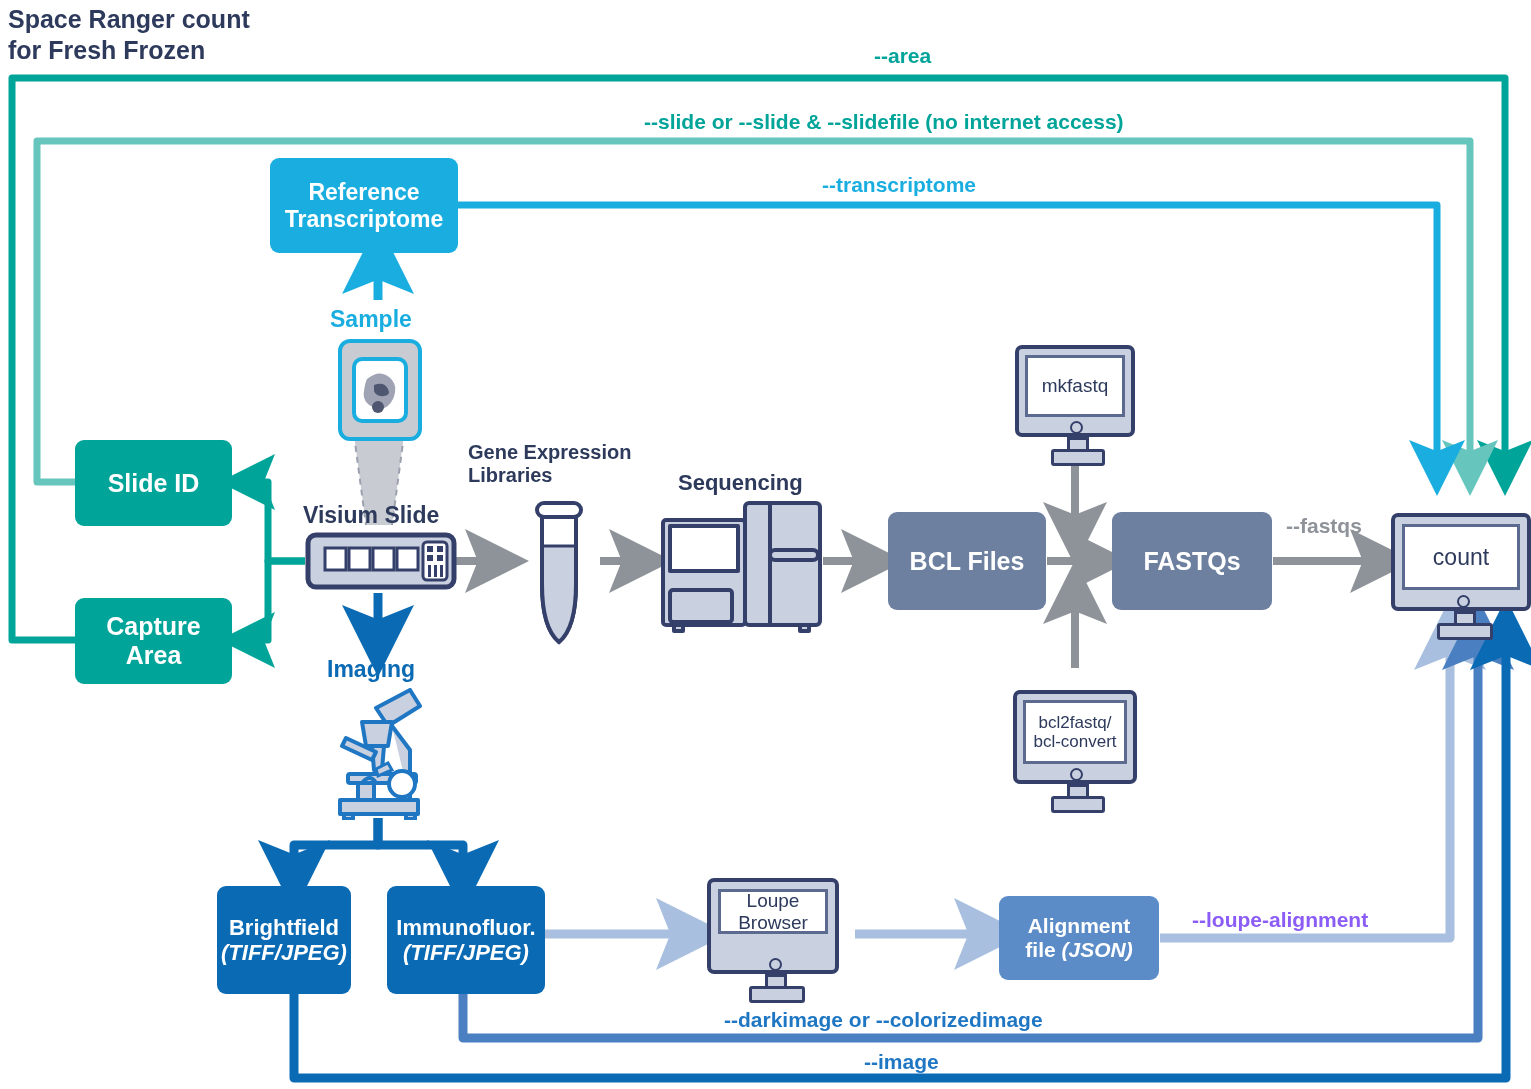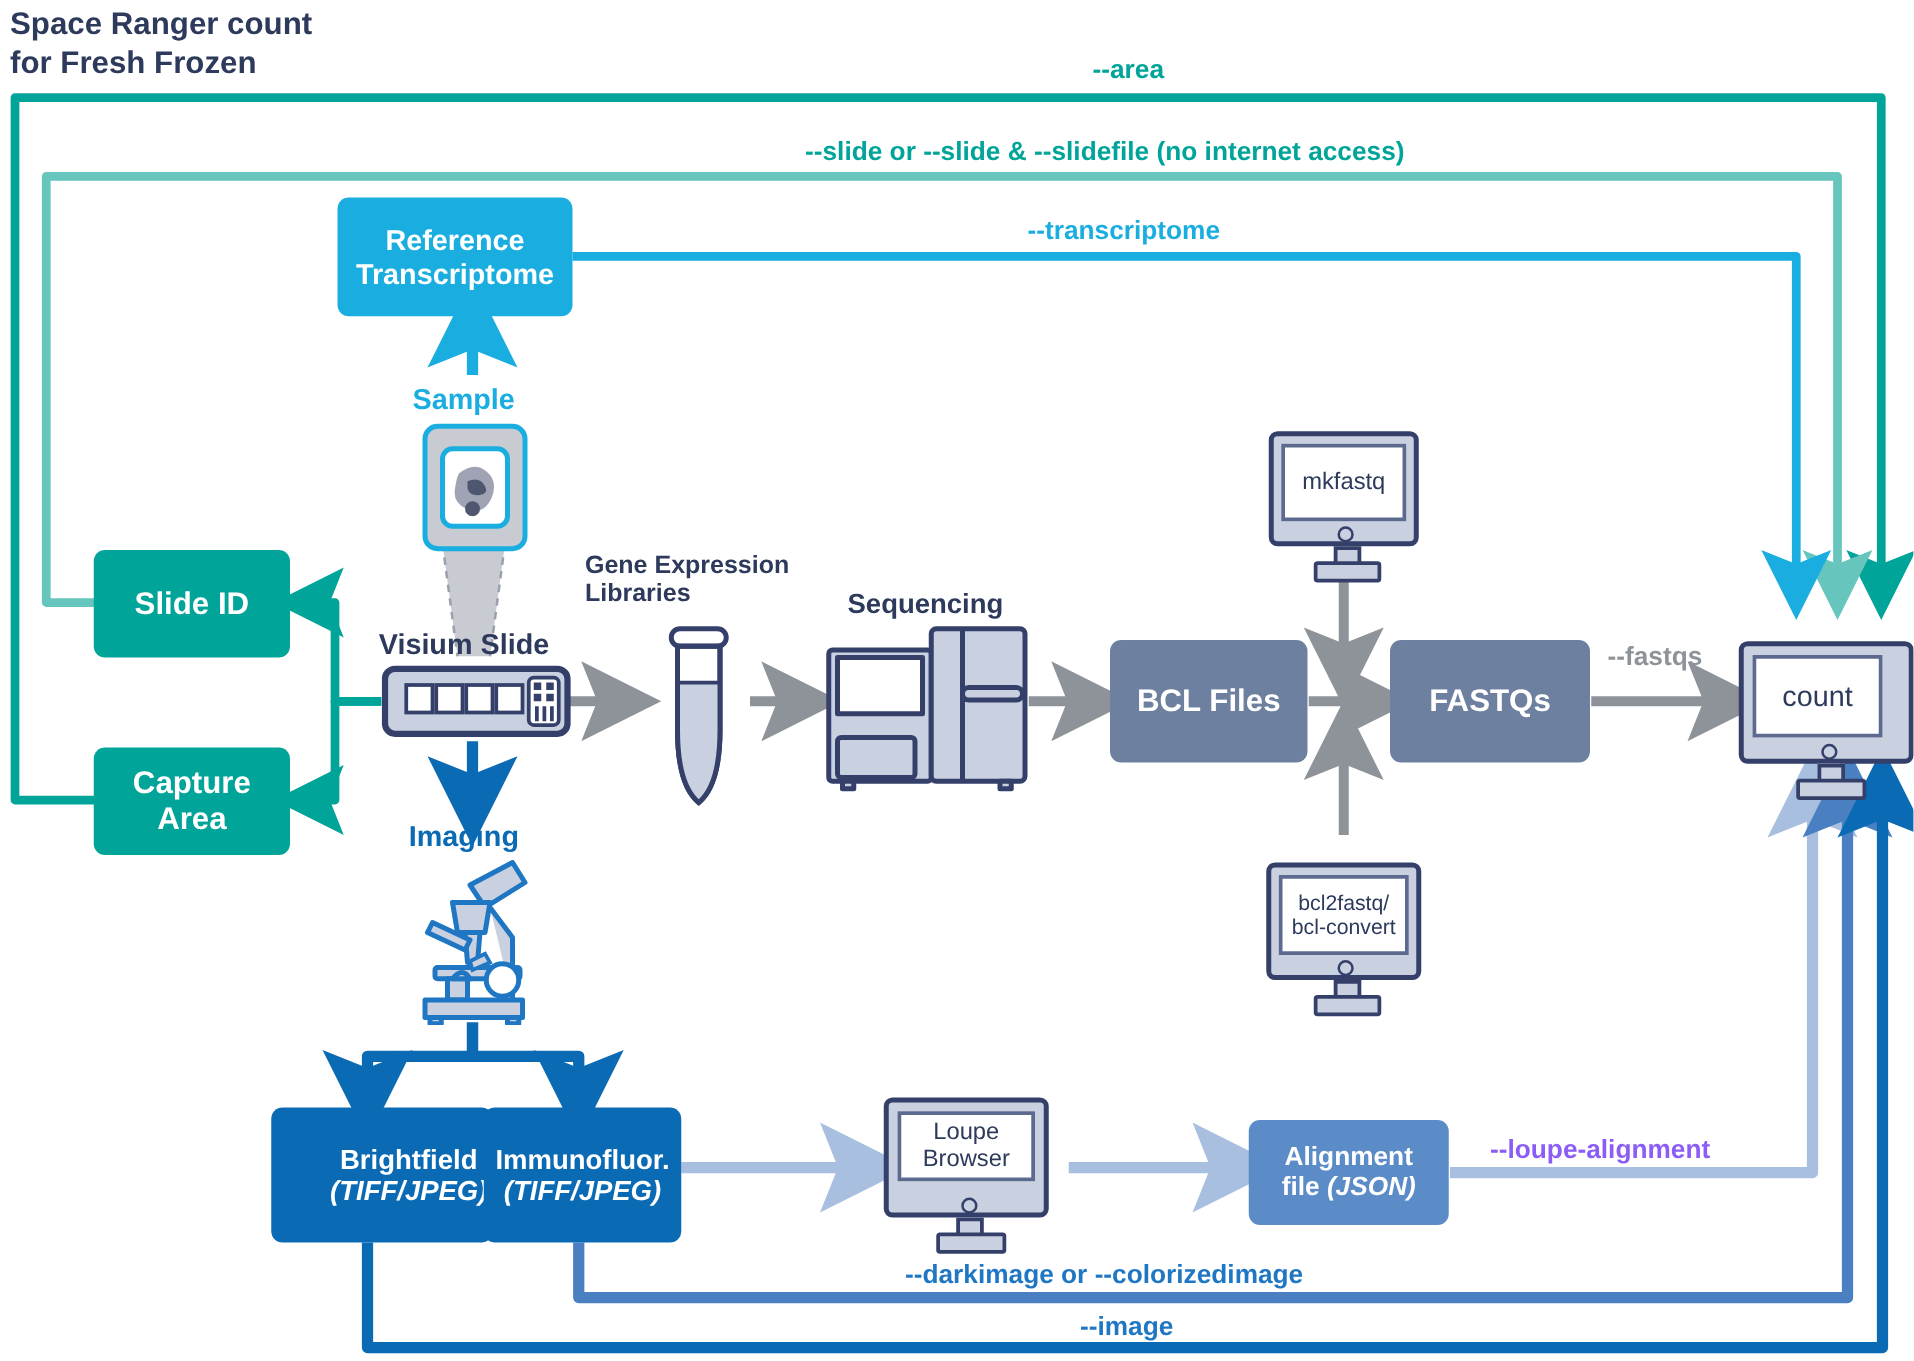--- a/index.html
+++ b/index.html
@@ -166,21 +166,21 @@
   </div>
 
   <div class="box box-slate" style="left:1112px;top:512px;width:160px;height:98px;font-size:25px;">
     <span>FASTQs</span>
   </div>
 
   <div class="box box-slate" style="left:888px;top:512px;width:158px;height:98px;font-size:25px;">
     <span>BCL Files</span>
   </div>
 
-  <div class="box box-blue" style="left:217px;top:886px;width:134px;height:108px;font-size:22px;padding-left:43px;">
+  <div class="box box-blue" style="left:217px;top:886px;width:134px;height:108px;font-size:22px;">
     <div>
       <div>Brightfield</div>
       <div style="font-style:italic;">(TIFF/JPEG)</div>
     </div>
   </div>
 
   <div class="box box-blue" style="left:387px;top:886px;width:158px;height:108px;font-size:22px;">
     <div>
       <div>Immunofluor.</div>
       <div style="font-style:italic;">(TIFF/JPEG)</div>
@@ -208,29 +208,29 @@
       <span>bcl2fastq/</span>
       <span>bcl-convert</span>
     </div>
     <div class="mon-dot" style="left:57px;top:78px;"></div>
     <div class="mon-neck" style="left:54px;top:94px;width:16px;height:14px;"></div>
     <div class="mon-foot" style="left:38px;top:106px;width:48px;height:11px;"></div>
   </div>
 
   <div class="monitor" style="left:1391px;top:513px;width:140px;height:126px;">
     <div class="mon-screen" style="width:140px;height:98px;"></div>
-    <div class="mon-inner" style="left:11px;top:11px;width:104px;height:66px;font-size:23px;">count</div>
+    <div class="mon-inner" style="left:11px;top:11px;width:118px;height:66px;font-size:23px;">count</div>
     <div class="mon-dot" style="left:66px;top:82px;"></div>
     <div class="mon-neck" style="left:63px;top:98px;width:16px;height:14px;"></div>
     <div class="mon-foot" style="left:46px;top:110px;width:50px;height:11px;"></div>
   </div>
 
   <div class="monitor" style="left:707px;top:878px;width:132px;height:122px;">
     <div class="mon-screen" style="width:132px;height:96px;"></div>
-    <div class="mon-inner" style="left:11px;top:11px;width:110px;height:56px;font-size:19px;flex-direction:column;">
+    <div class="mon-inner" style="left:11px;top:11px;width:110px;height:45px;font-size:19px;flex-direction:column;">
       <span>Loupe</span>
       <span>Browser</span>
     </div>
     <div class="mon-dot" style="left:62px;top:80px;"></div>
     <div class="mon-neck" style="left:58px;top:96px;width:16px;height:14px;"></div>
     <div class="mon-foot" style="left:42px;top:108px;width:50px;height:11px;"></div>
   </div>
 
   <svg style="position:absolute;left:318px;top:335px;width:122px;height:200px;" viewBox="0 0 122 200">
     <path d="M36,100 L86,100 L74,190 L48,190 Z" fill="#c9cbd2"></path>

